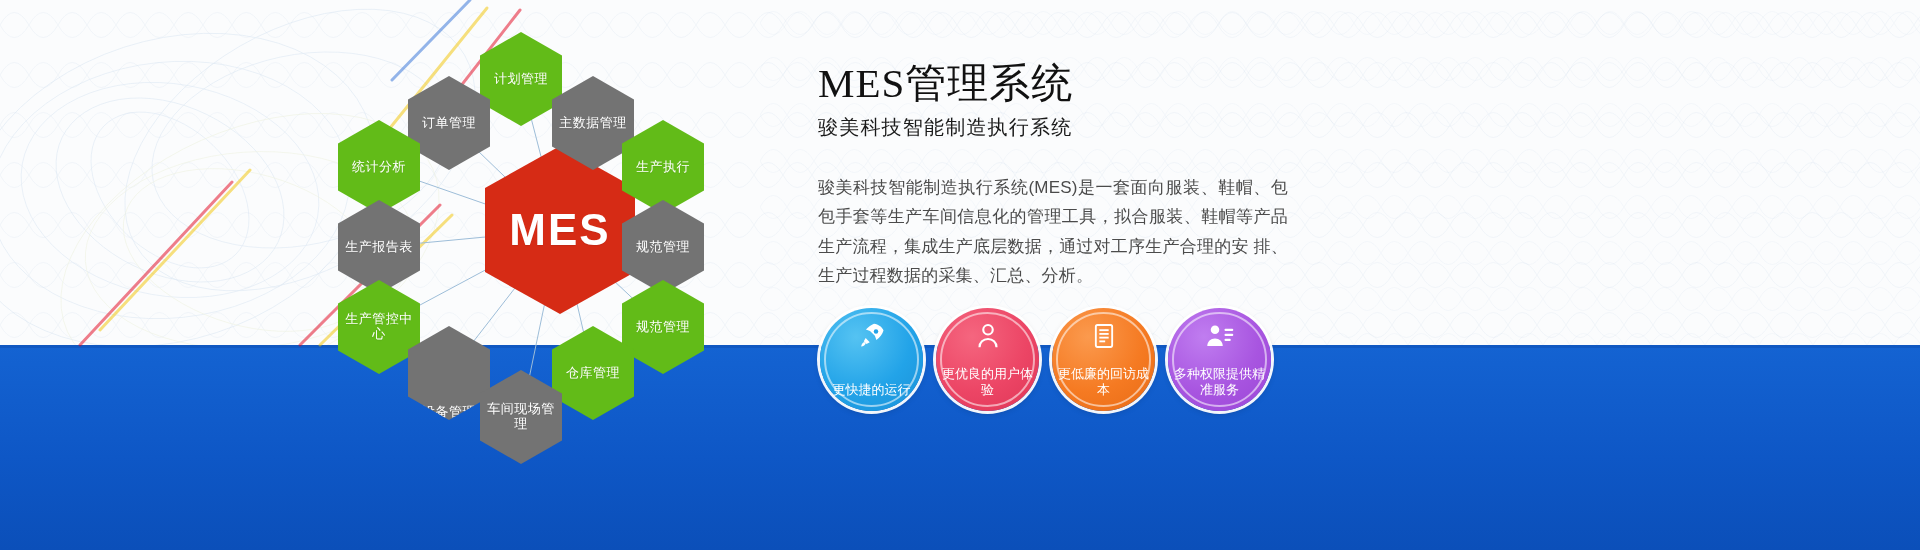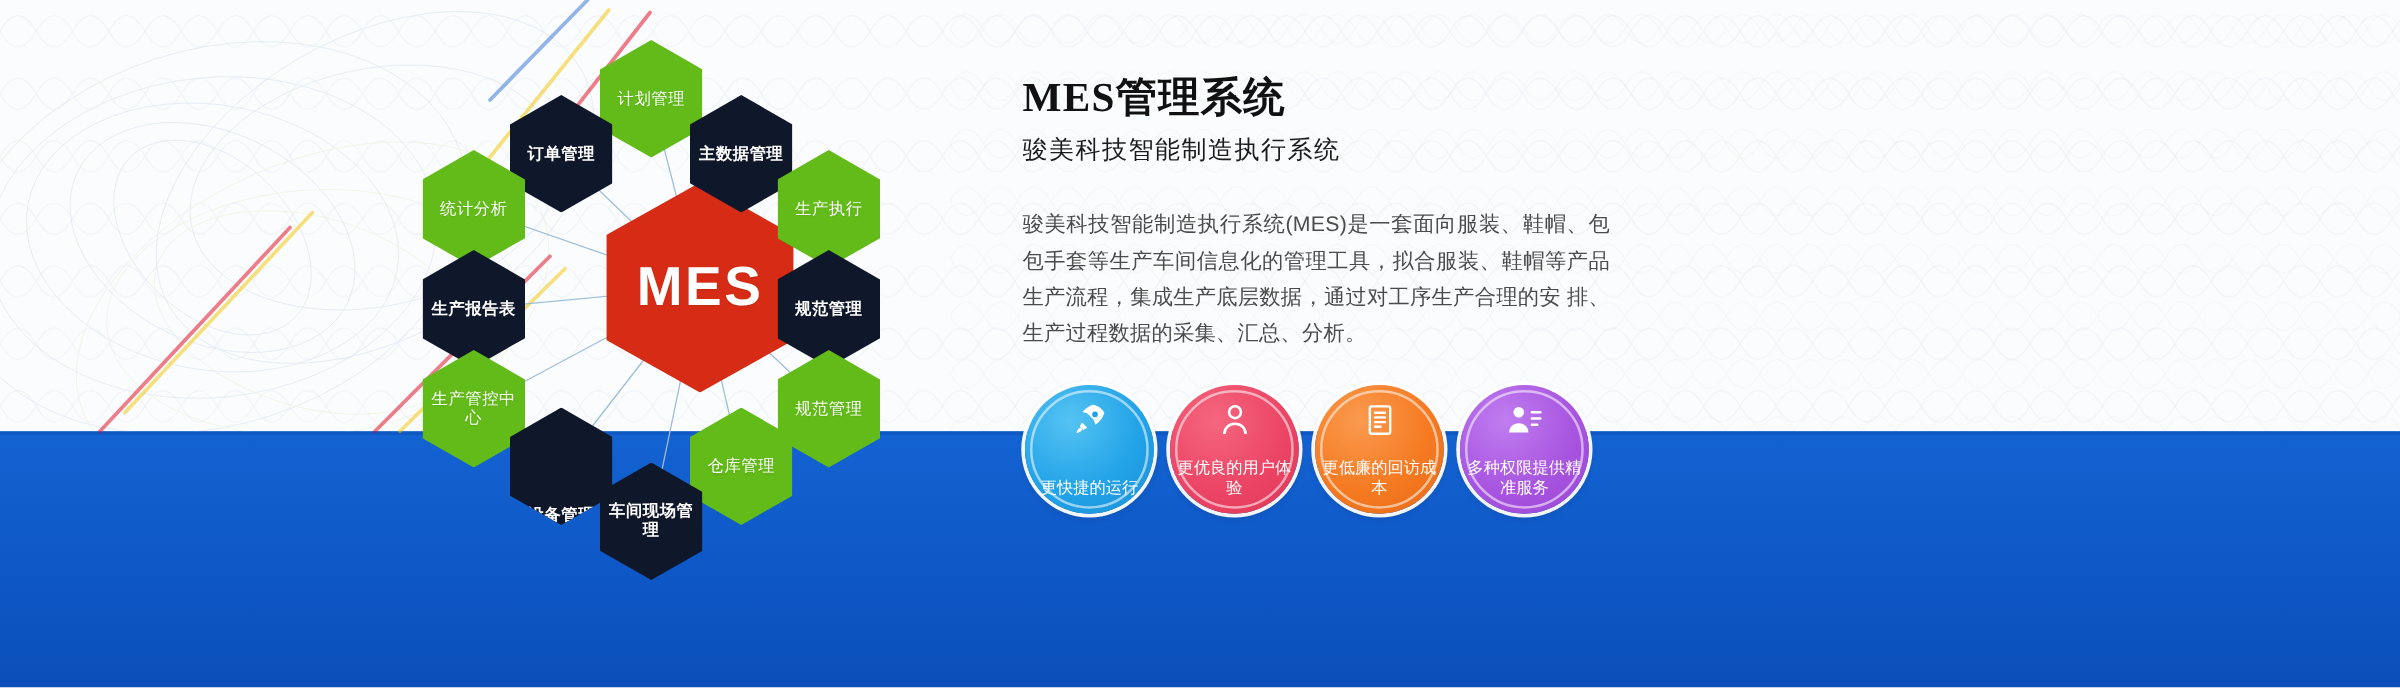--- a/index.html
+++ b/index.html
@@ -26,29 +26,29 @@
   .hex {
     position:absolute;
     display:flex; align-items:center; justify-content:center; text-align:center;
     color:#ffffff; line-height:1.12; letter-spacing:.5px;
     clip-path:polygon(50% 0%, 100% 25%, 100% 75%, 50% 100%, 0% 75%, 0% 25%);
   }
   .hex.small { width:82px; height:94px; font-size:13px; }
   .hex.center { width:150px; height:168px; font-size:44px; font-weight:700;
                 letter-spacing:2px; background:#d62b15; }
   .hex.green { background:#62bb18; }
-  .hex.blue  { background:#0f172a;font-weight:bold; }
+  .hex.blue  { background:#737373; }
   .hex span { display:block; padding:0 4px; text-shadow:0 1px 1px rgba(0,0,0,.08); }
 
   svg.spokes { position:absolute; left:0; top:0; width:460px; height:420px; pointer-events:none; }
 
   
   #right { position:absolute; left:818px; top:62px; width:470px; }
-  .title { font-family:"Liberation Serif","DejaVu Serif",serif; font-weight:700;
-           font-size:33px; color:#111; letter-spacing:1px; line-height:1.05; }
+  .title { font-family:"Liberation Serif","DejaVu Serif",serif; font-weight:400;
+           font-size:41px; color:#111; letter-spacing:1px; line-height:1.05; }
   .subtitle { font-size:20px; color:#1b1b1b; margin-top:9px; letter-spacing:1.2px; }
   .para { margin-top:32px; font-size:17px; color:#4b4b4b; line-height:1.72;
           letter-spacing:.2px; text-align:justify; }
 
   
   #badges { position:absolute; left:820px; top:308px; display:flex; gap:13px; }
   .badge { width:103px; height:103px; border-radius:50%;
            display:flex; flex-direction:column; align-items:center; justify-content:flex-end;
            padding-bottom:13px; color:#fff; font-size:13px; line-height:1.25; text-align:center;
            box-shadow:0 0 0 3px rgba(255,255,255,.95), 0 2px 7px rgba(0,0,0,.22); position:relative; }

